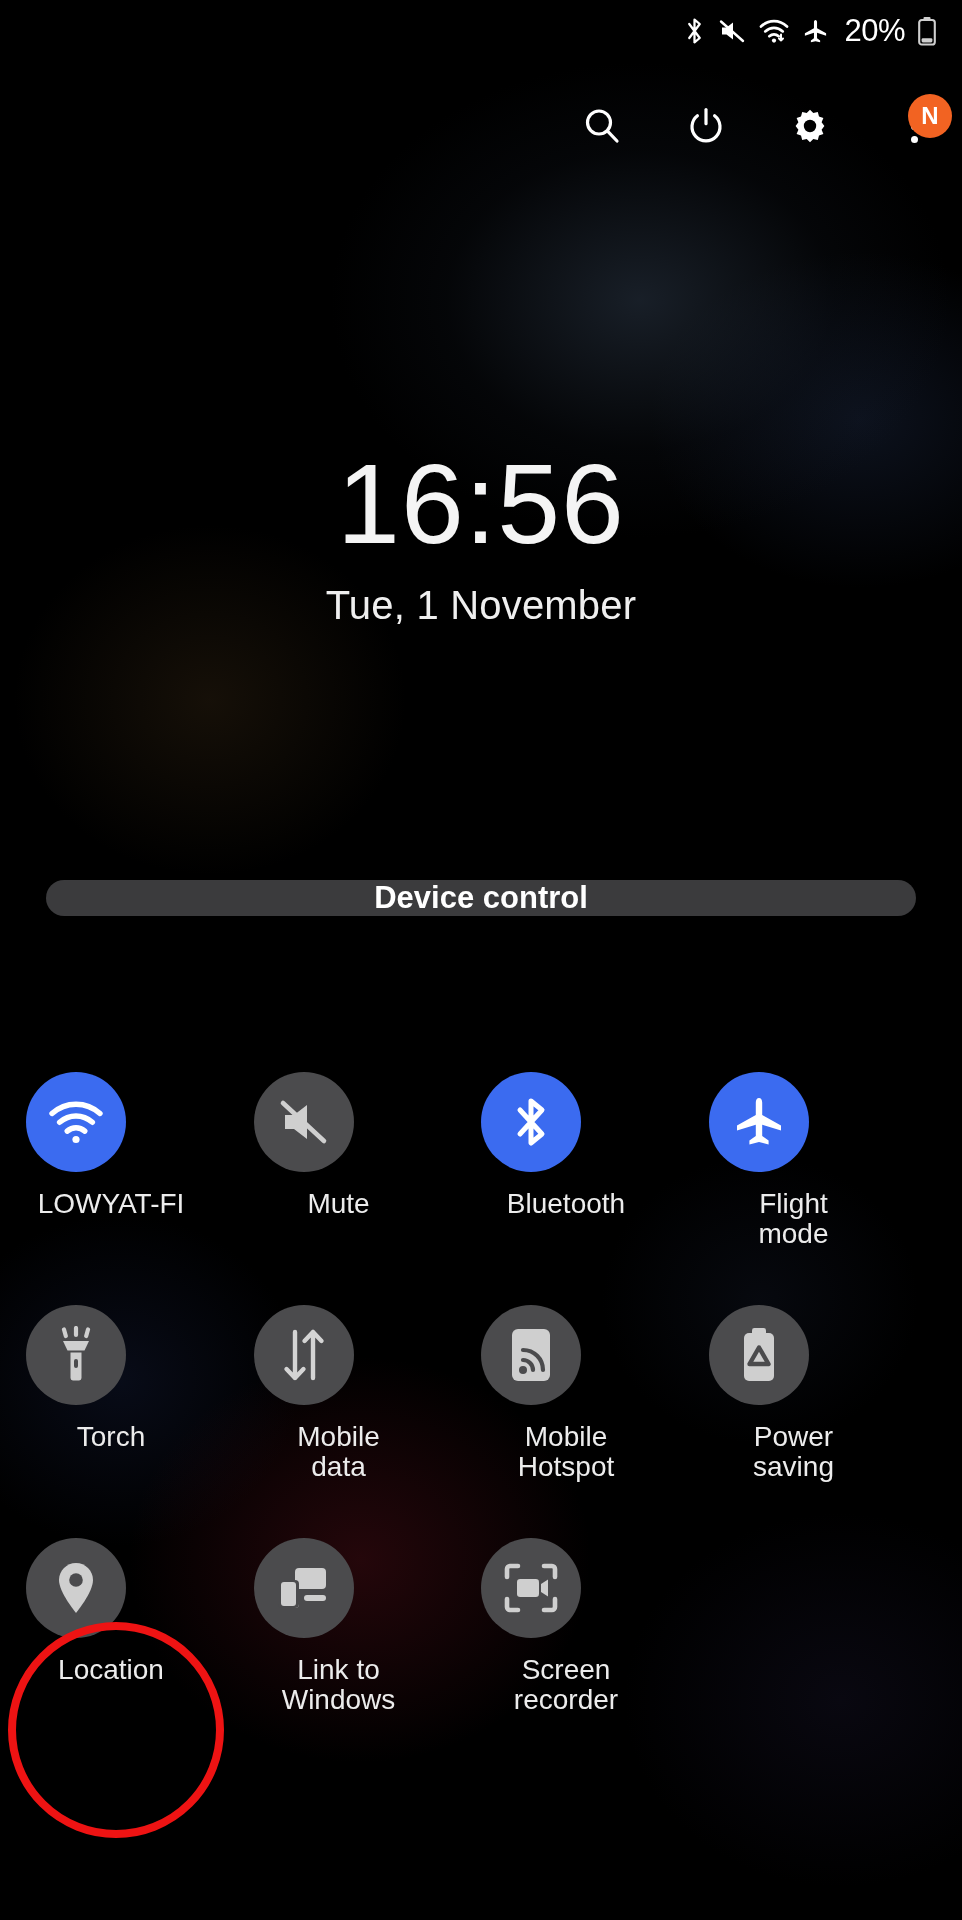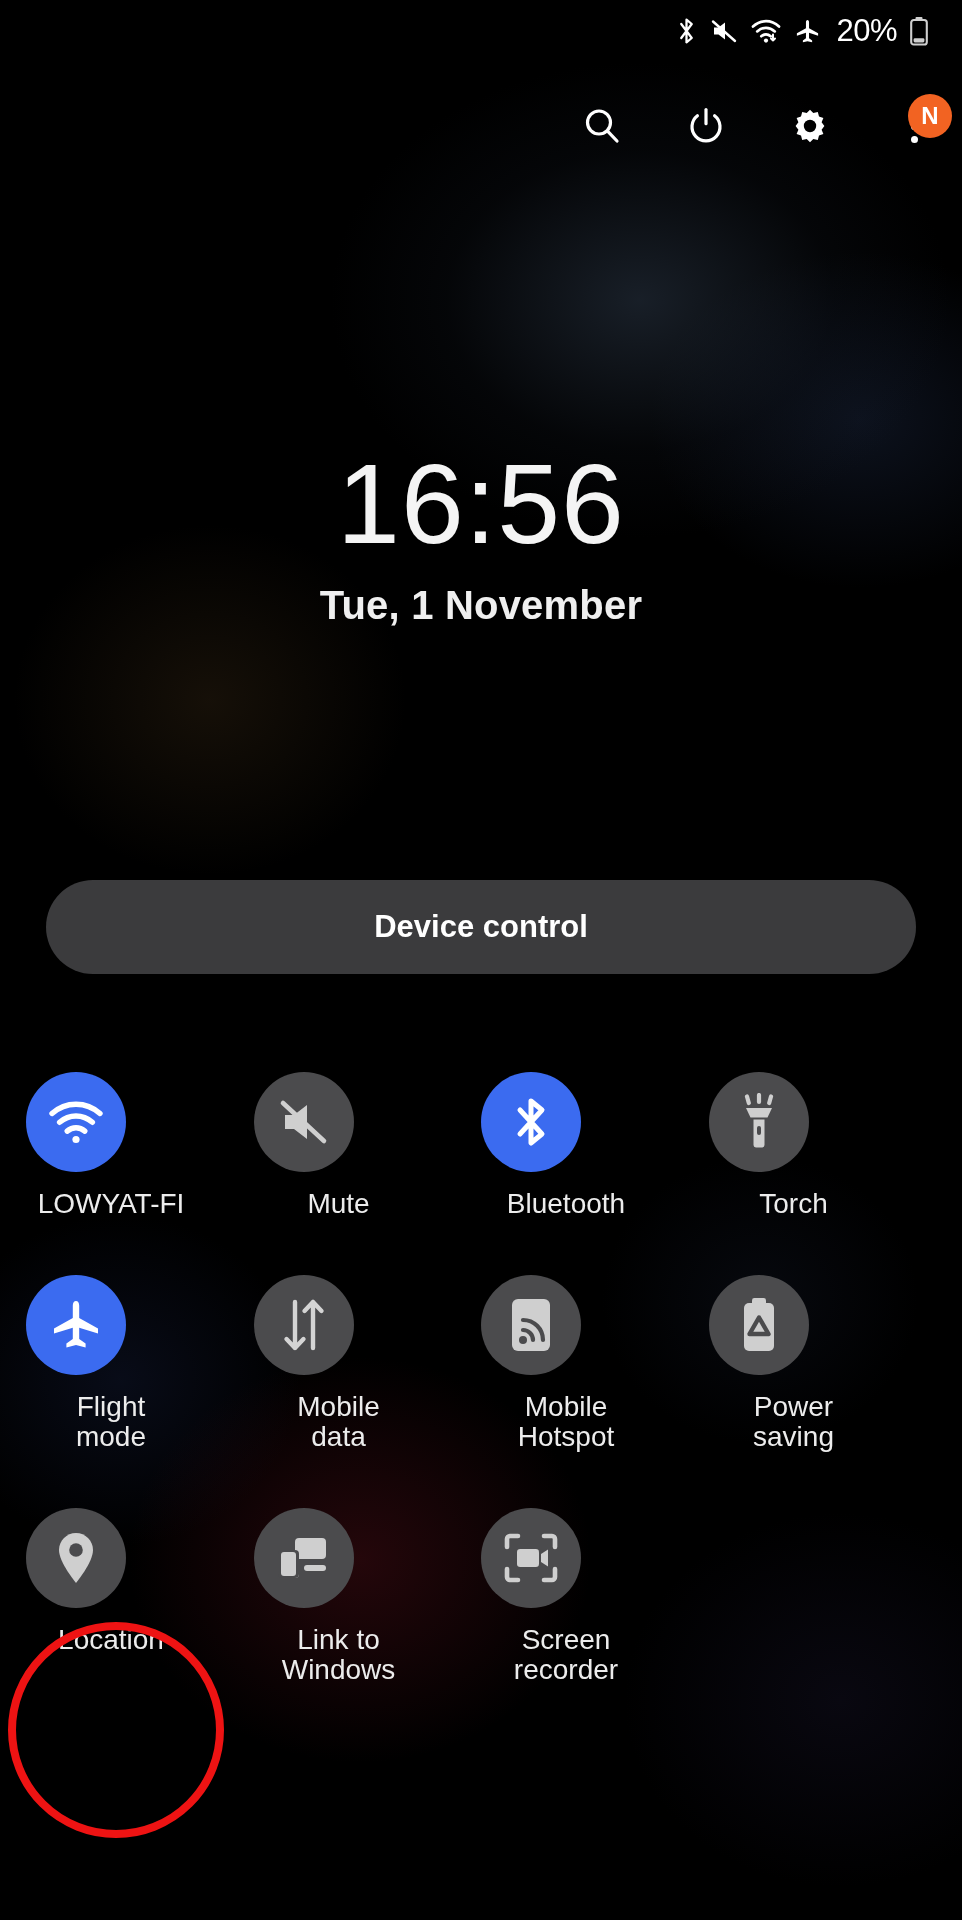--- a/index.html
+++ b/index.html
@@ -36,21 +36,21 @@
   #screen { position: absolute; inset: 0; z-index: 1; }
 
   
   #status-bar {
     position: absolute;
     top: 0; left: 0; right: 0;
     height: 62px;
     display: flex;
     align-items: center;
     justify-content: flex-end;
-    padding-right: 34px;
+    padding-right: 26px;
     gap: 13px;
   }
   #status-bar .sb-icon { display: flex; align-items: center; }
   #status-bar .sb-battery-text {
     font-size: 31px;
     letter-spacing: -0.5px;
     font-weight: 400;
     color: #fff;
     margin-left: 2px;
   }
@@ -96,31 +96,32 @@
   #clock-time {
     font-size: 113px;
     font-weight: 300;
     line-height: 1.0;
     letter-spacing: 1px;
     color: #f4f4f4;
   }
   #clock-date {
     margin-top: 22px;
     font-size: 40px;
-    font-weight: 700;
+    font-weight: 400;
     color: #efefef;
     letter-spacing: 0.2px;
   }
 
   
   #pill-row {
     position: absolute;
     top: 880px; left: 46px; right: 46px;
     display: flex;
     gap: 22px;
+    flex-direction: column;
   }
   .pill {
     flex: 1;
     height: 94px;
     border-radius: 47px;
     background: rgba(72,72,74,0.82);
     display: flex;
     align-items: center;
     justify-content: center;
     font-size: 31px;
@@ -289,39 +290,39 @@
       <div class="tile-circle on">
         <svg width="40" height="58" viewBox="0 0 40 58" fill="none">
           <path d="M9 17l22 24-11 9V8l11 9L9 41" stroke="#fff" stroke-width="5" stroke-linejoin="round" stroke-linecap="round"></path>
         </svg>
       </div>
       <div class="tile-label">Bluetooth</div>
     </div>
 
 
     <div class="tile">
+      <div class="tile-circle on">
+        <svg width="56" height="56" viewBox="0 0 56 56" fill="none">
+          <path d="M28 4c2 0 3.2 2 3.2 4.6v12.4l18.8 10.6v5L31.2 30.8v11.2l6.4 4.6v3.8L28 48l-9.6 2.4v-3.8l6.4-4.6V30.8L6 36.6v-5l18.8-10.6V8.6C24.8 6 26 4 28 4z" fill="#fff"></path>
+        </svg>
+      </div>
+      <div class="tile-label">Flight
+mode</div>
+    </div>
+
+    <div class="tile">
       <div class="tile-circle">
         <svg width="50" height="58" viewBox="0 0 50 58" fill="none">
           <path d="M13 3.5l1.8 6.5M25 2v7M37 3.5L35.2 10" stroke="#cfcfcf" stroke-width="4.2" stroke-linecap="round"></path>
           <path d="M12 15h26l-4.5 9.5h-17z" fill="#cfcfcf"></path>
           <path d="M19.5 26.5h11V52a2.4 2.4 0 0 1-2.4 2.4h-6.2a2.4 2.4 0 0 1-2.4-2.4z" fill="#cfcfcf"></path>
           <rect x="23" y="33" width="4" height="9" rx="2" fill="#4b4b4d"></rect>
         </svg>
       </div>
       <div class="tile-label">Torch</div>
-    </div>
-
-    <div class="tile">
-      <div class="tile-circle on">
-        <svg width="56" height="56" viewBox="0 0 56 56" fill="none">
-          <path d="M28 4c2 0 3.2 2 3.2 4.6v12.4l18.8 10.6v5L31.2 30.8v11.2l6.4 4.6v3.8L28 48l-9.6 2.4v-3.8l6.4-4.6V30.8L6 36.6v-5l18.8-10.6V8.6C24.8 6 26 4 28 4z" fill="#fff"></path>
-        </svg>
-      </div>
-      <div class="tile-label">Flight
-mode</div>
     </div>
 
     <div class="tile">
       <div class="tile-circle">
         <svg width="52" height="56" viewBox="0 0 52 56" fill="none">
           <path d="M17 5v46m0 0l-8.5-9M17 51l8.5-9" stroke="#d4d4d4" stroke-width="4.4" stroke-linecap="round" stroke-linejoin="round"></path>
           <path d="M35 51V5m0 0l-8.5 9M35 5l8.5 9" stroke="#d4d4d4" stroke-width="4.4" stroke-linecap="round" stroke-linejoin="round"></path>
         </svg>
       </div>
       <div class="tile-label">Mobile

